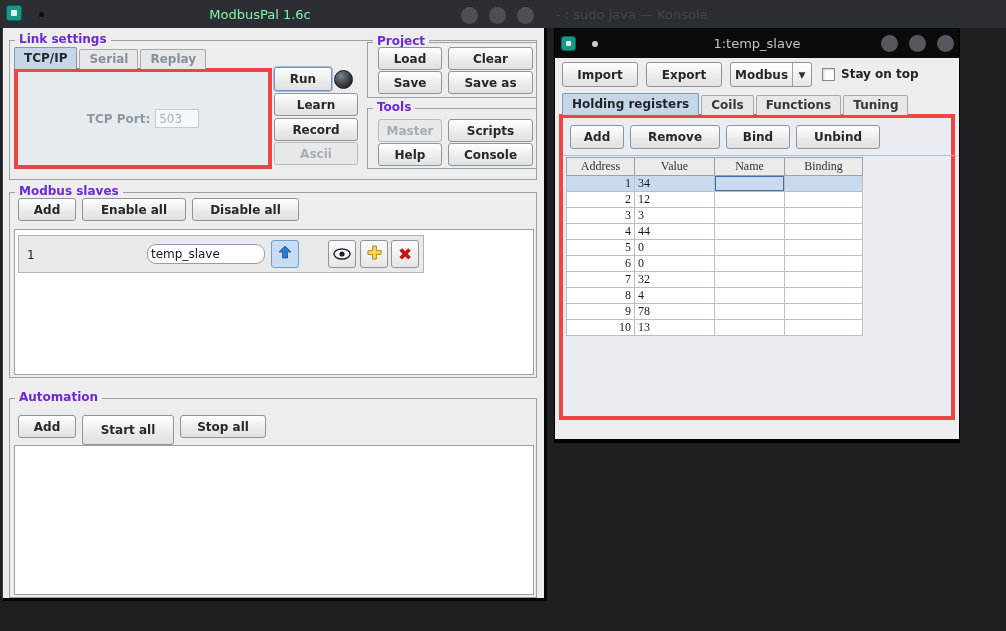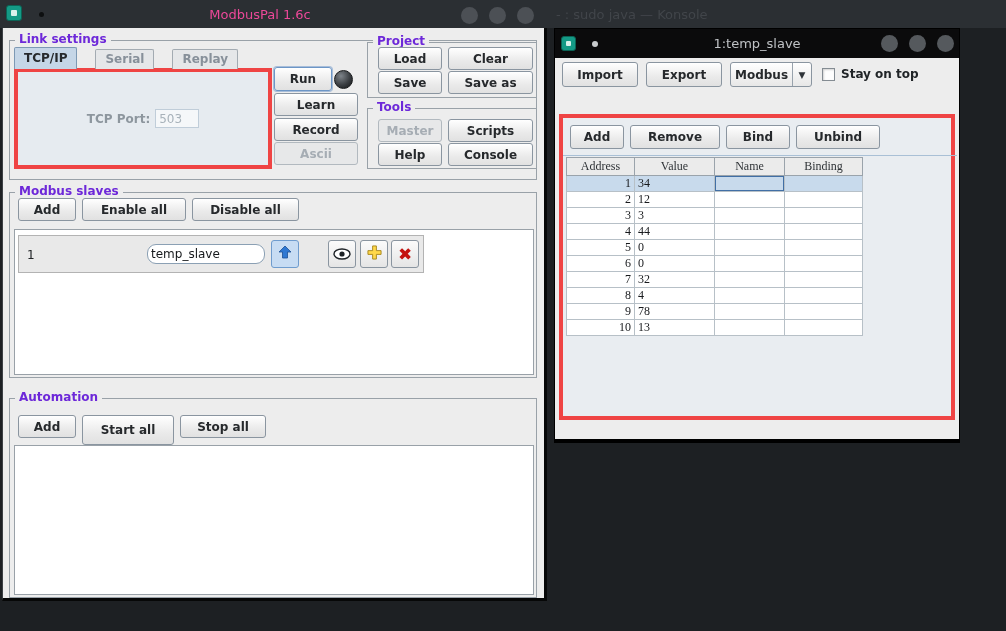--- a/index.html
+++ b/index.html
@@ -25,21 +25,21 @@
   .gt { position:absolute; top:-9px; left:5px; background:#ededed; padding:0 4px;
         font-weight:bold; font-size:12px; color:#6d28d9; white-space:nowrap; }
 
   .btn { position:absolute; display:flex; align-items:center; justify-content:center;
          font-weight:bold; font-size:12px; color:#26292c;
          background:linear-gradient(#ffffff,#eaeaea 60%,#e1e1e1);
          border:1px solid #8a95a0; border-radius:3px; cursor:default; white-space:nowrap; }
   .btn.focus { border-color:#6d96c6; box-shadow:0 0 0 1px rgba(110,150,200,.55); }
   .btn.disabled { color:#a6adb4; background:#e7e8e9; border-color:#b2b9bf; box-shadow:none; }
 
-  .tabs { position:absolute; display:flex; align-items:flex-end; gap:18px; z-index:3; }
+  .tabs { position:absolute; display:flex; align-items:flex-end; gap:2px; z-index:3; }
   .tab { padding:2px 9px 3px; font-weight:bold; font-size:12px; color:#87909a;
          background:#e5e7e9; border:1px solid #a3abb2; border-bottom:none;
          border-radius:2px 2px 0 0; height:20px; display:flex; align-items:center; }
   .tab.selected { background:#c5d6e7; border-color:#7d99b4; color:#26292c; height:22px; }
   .tab.dark { color:#33373b; }
   .tab.dark.selected { color:#1f2326; }
 
   .tabpanel { position:absolute; border:4px solid #ef4444; background:#e6ebf0; z-index:1; }
 
   .tf { position:absolute; background:#fff; border:1px solid #8ba0b4; font-family:"DejaVu Sans",sans-serif;
@@ -82,21 +82,21 @@
   .plain-label { position:absolute; font-size:12px; color:#202326; }
 </style>
 </head>
 <body>
 
 <div class="topbar">
   <div class="appicon" style="left:6px; top:5px;">
       <div class="inner"></div>
     </div>
   <div class="dot" style="left:39px; top:12px; width:5px; height:5px; background:#0d0f10;"></div>
-  <div class="bar-title" style="left:80px; top:7px; width:360px; text-align:center; color:#ec4899;">ModbusPal 1.6c</div>
+  <div class="bar-title" style="left:80px; top:7px; width:360px; text-align:center; color:#86efac;">ModbusPal 1.6c</div>
   <div class="circ" style="left:461px; top:7px;"></div>
   <div class="circ" style="left:489px; top:7px;"></div>
   <div class="circ" style="left:517px; top:7px;"></div>
   <div class="bar-title" style="left:556px; top:7px; color:#41454a;">- : sudo java — Konsole</div>
 </div>
 
 <div class="window main-window">
 
   <div class="grp" style="left:6px; top:12px; width:528px; height:140px;">
     <span class="gt">Link settings</span>
@@ -198,20 +198,26 @@
   <div class="slave-body">
     <div class="btn" style="left:7px; top:4px; width:76px; height:25px;">Import</div>
     <div class="btn" style="left:91px; top:4px; width:76px; height:25px;">Export</div>
     <div class="combo" style="left:175px; top:4px; width:82px; height:25px;">
       <span class="lbl">Modbus</span>
       <span class="arrow">▼</span>
     </div>
     <div class="cb" style="left:267px; top:10px;"></div>
     <span class="cb-label" style="left:286px; top:9px;">Stay on top</span>
 
+    <div class="tabs" style="left:7px; top:33px; height:24px;">
+      <div class="tab dark selected">Holding registers</div>
+      <div class="tab dark">Coils</div>
+      <div class="tab dark">Functions</div>
+      <div class="tab dark">Tuning</div>
+    </div>
 
     <div class="tabpanel" style="left:4px; top:56px; width:396px; height:306px; background:#e9edf1;">
       <div class="btn" style="left:7px; top:7px; width:54px; height:24px;">Add</div>
       <div class="btn" style="left:67px; top:7px; width:90px; height:24px;">Remove</div>
       <div class="btn" style="left:163px; top:7px; width:64px; height:24px;">Bind</div>
       <div class="btn" style="left:233px; top:7px; width:84px; height:24px;">Unbind</div>
       <div class="divider" style="left:0; top:37px; width:394px;"></div>
 
       <table id="regtable" style="left:3px; top:39px; width:296px;">
         <colgroup>

